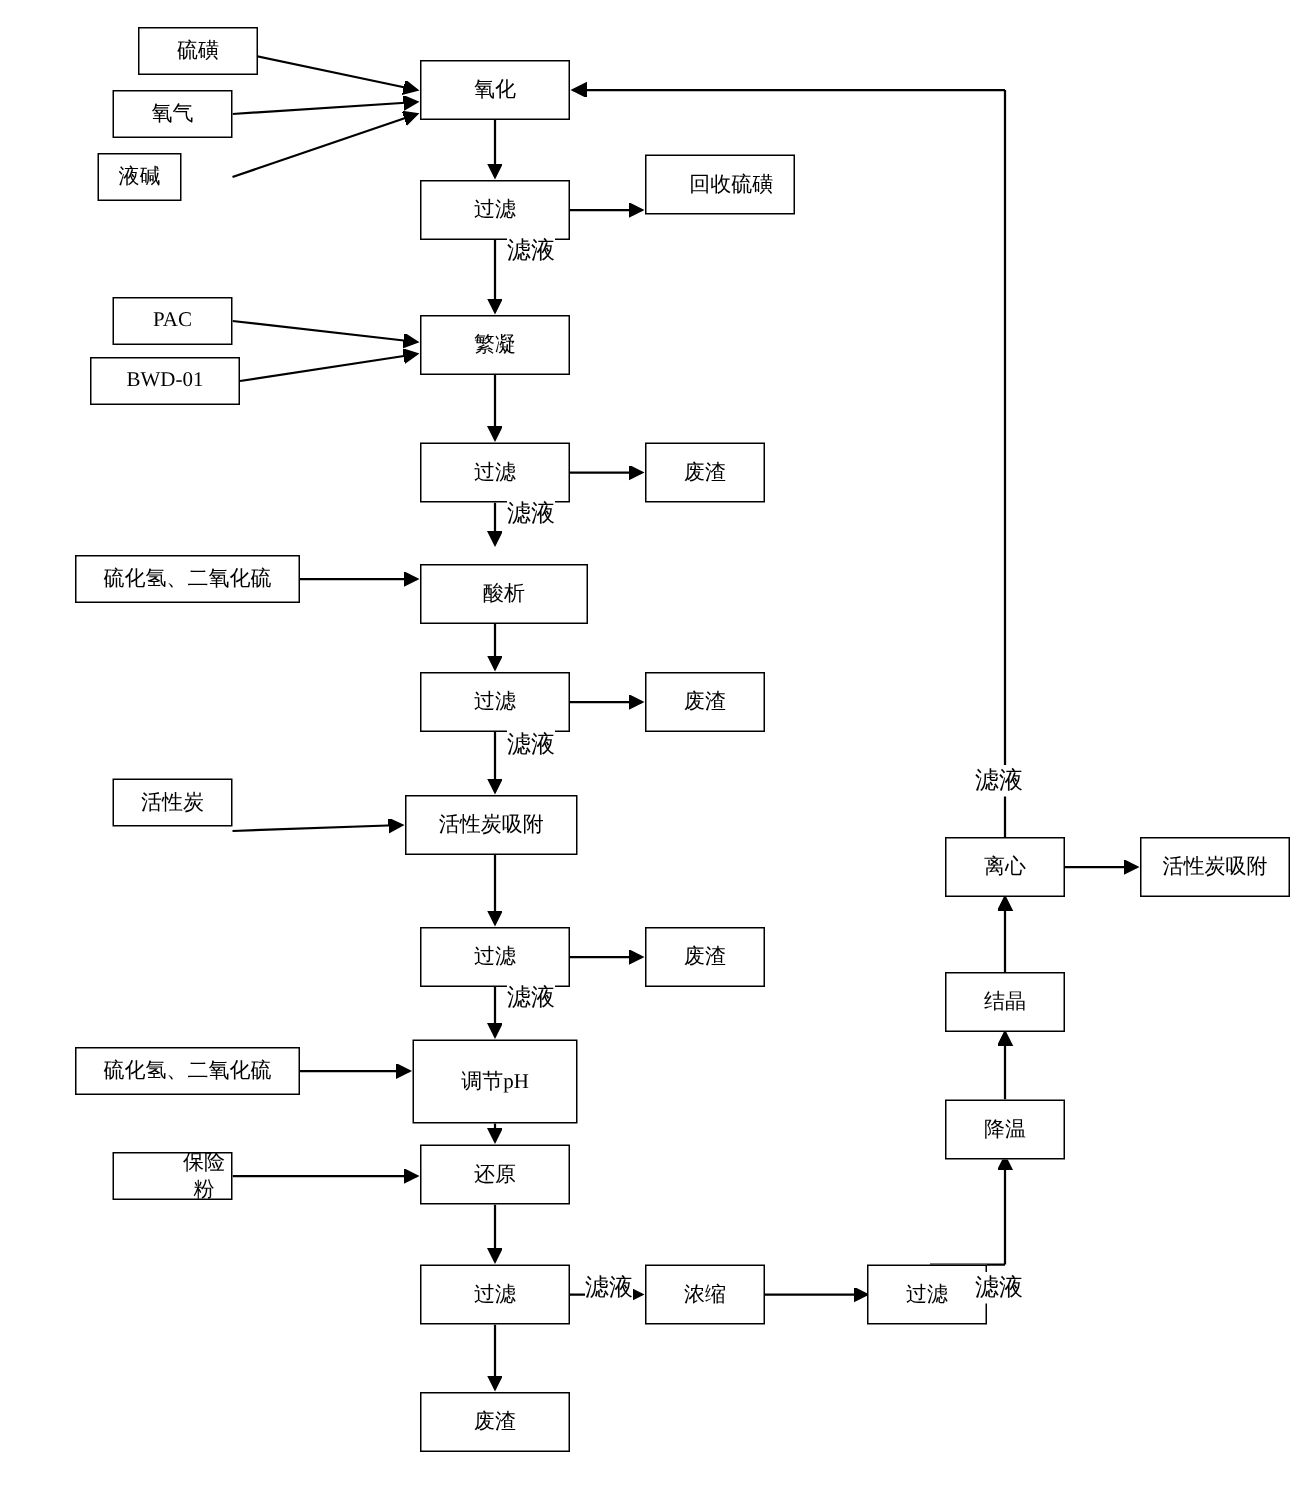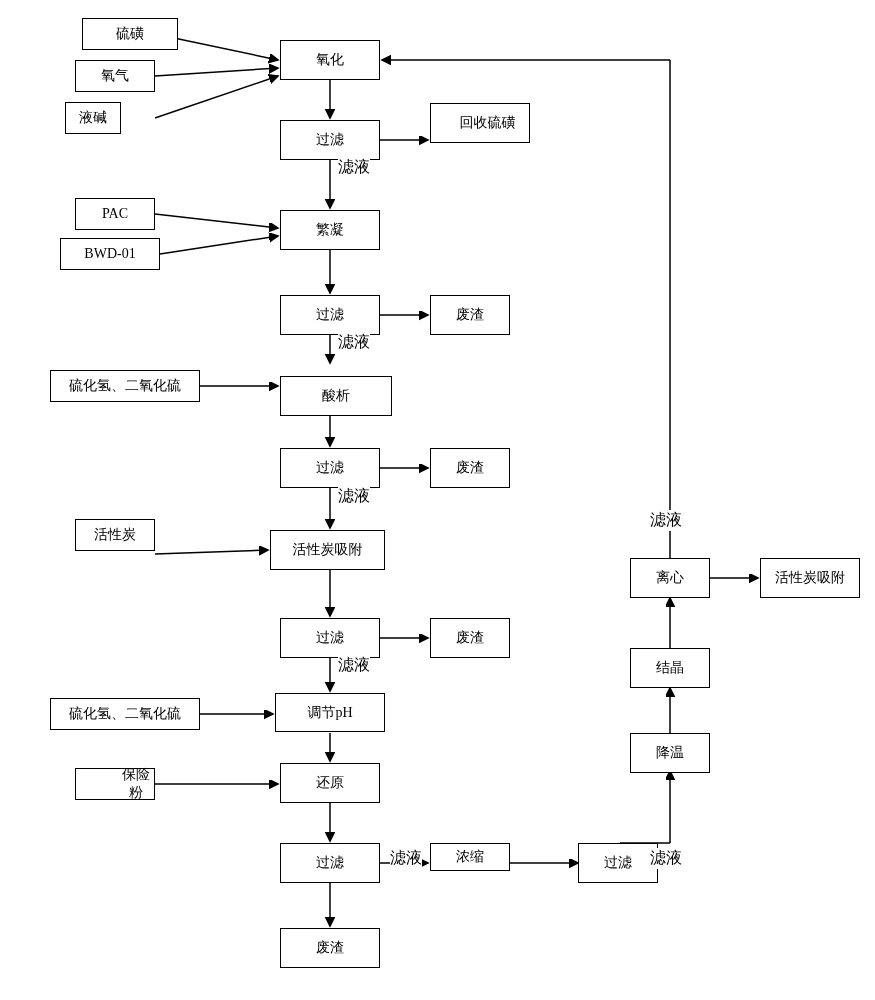--- a/index.html
+++ b/index.html
@@ -121,21 +121,21 @@
     <line x1="670" y1="648" x2="670" y2="598" marker-end="url(#arr)"></line>
 
     <line x1="710" y1="578" x2="758" y2="578" marker-end="url(#arr)"></line>
 
     <line x1="670" y1="558" x2="670" y2="500"></line>
     <line x1="670" y1="500" x2="670" y2="60"></line>
     <line x1="670" y1="60" x2="382" y2="60" marker-end="url(#arr)"></line>
 
   </svg>
 
-  <div class="box" style="left:82px;top:18px;width:96px;height:32px;text-align:right;">
+  <div class="box" style="left:92px;top:18px;width:80px;height:32px;text-align:right;">
     <span>硫磺</span>
   </div>
 
   <div class="box" style="left:75px;top:60px;width:80px;height:32px;">
     <span>氧气</span>
   </div>
 
   <div class="box" style="left:65px;top:102px;width:56px;height:32px;">
     <span>液碱</span>
   </div>
@@ -201,37 +201,37 @@
   </div>
 
   <div class="box" style="left:430px;top:618px;width:80px;height:40px;">
     <span>废渣</span>
   </div>
 
   <div class="box" style="left:50px;top:698px;width:150px;height:32px;">
     <span>硫化氢、二氧化硫</span>
   </div>
 
-  <div class="box" style="left:275px;top:693px;width:110px;height:39px;">
+  <div class="box" style="left:275px;top:693px;width:110px;height:56px;">
     <span>调节pH</span>
   </div>
 
   <div class="box" style="left:75px;top:768px;width:80px;height:32px;padding-left:42px;">
     <span>保险粉</span>
   </div>
 
   <div class="box" style="left:280px;top:763px;width:100px;height:40px;">
     <span>还原</span>
   </div>
 
   <div class="box" style="left:280px;top:843px;width:100px;height:40px;">
     <span>过滤</span>
   </div>
 
-  <div class="box" style="left:430px;top:843px;width:80px;height:28px;">
+  <div class="box" style="left:430px;top:843px;width:80px;height:40px;">
     <span>浓缩</span>
   </div>
 
   <div class="box" style="left:578px;top:843px;width:80px;height:40px;">
     <span>过滤</span>
   </div>
 
   <div class="box" style="left:280px;top:928px;width:100px;height:40px;">
     <span>废渣</span>
   </div>

